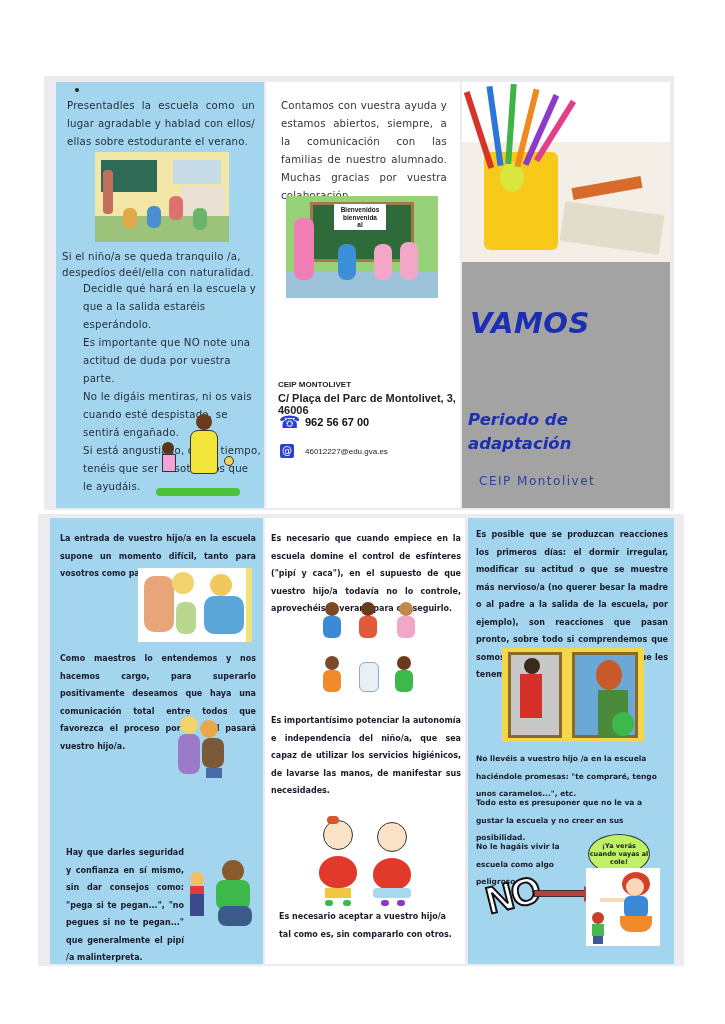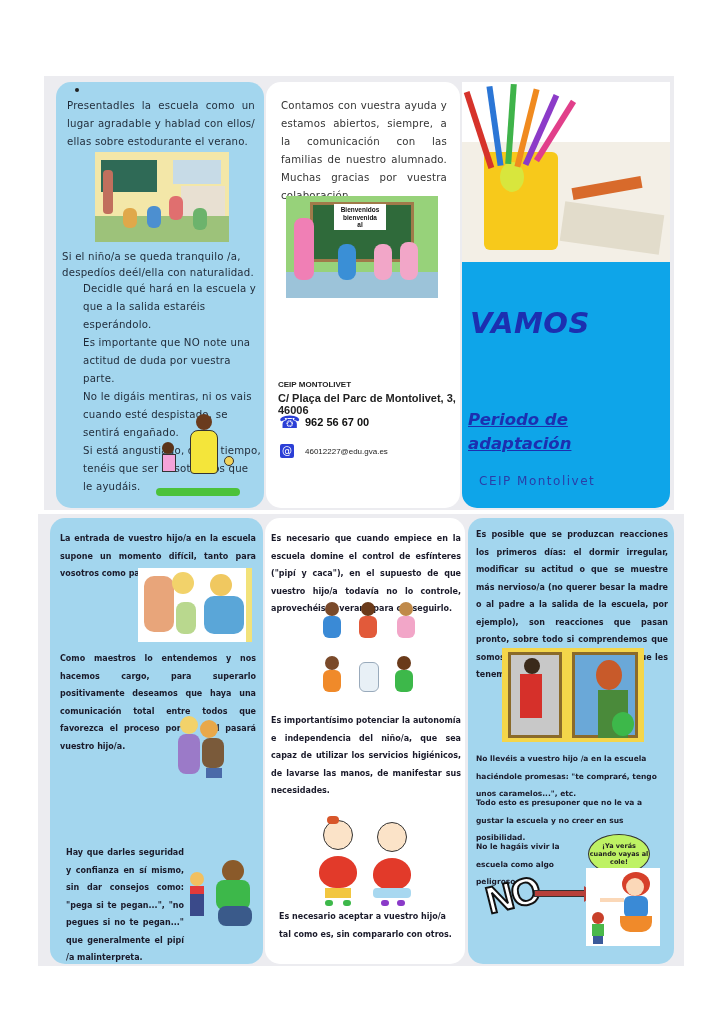--- a/index.html
+++ b/index.html
@@ -3,34 +3,34 @@
 <meta charset="utf-8">
 <style>
   * { box-sizing: border-box; margin: 0; padding: 0; }
   html, body { width: 725px; height: 1024px; background: #ffffff; overflow: hidden; }
   body { position: relative; font-family: "DejaVu Sans", sans-serif; }
 
   .sheet { position: absolute; background: #ececf0; }
   .sheet-top { left: 44px; top: 76px; width: 630px; height: 434px; }
   .sheet-bottom { left: 38px; top: 514px; width: 646px; height: 452px; }
 
-  .panel { position: absolute; border-radius: 15px; }
+  .panel { position: absolute; }
   .blue { background: #a3d6ee; }
   .white { background: #ffffff; }
 
   .txt { color: #1f2a38; }
   .t1 { font-size: 10.2px; line-height: 18px; letter-spacing: 0.2px; }
   .t2 { font-size: 8px; line-height: 17.5px; font-weight: bold; color: #1a1a2a; }
   .justify { text-align: justify; }
 
   .pic { position: absolute; overflow: hidden; }
   .bullet { position: absolute; width: 4px; height: 4px; border-radius: 50%; background: #222; }
 
   .title-big { position: absolute; color: #1c2fb0; font-style: italic; font-weight: 900; font-family: "DejaVu Sans", sans-serif; letter-spacing: 0.5px; }
-  .subtitle { position: absolute; color: #1c2fb0; font-style: italic; font-weight: bold; font-family: "DejaVu Sans", sans-serif; text-decoration: underline; }
+  .subtitle { position: absolute; color: #1c2fb0; font-style: italic; font-weight: bold; font-family: "DejaVu Sans", sans-serif; }
   .school { position: absolute; color: #2a3ea8; font-size: 12px; letter-spacing: 1.5px; }
 
   .contact-name { position: absolute; font-family: "Liberation Sans", sans-serif; font-weight: bold; font-size: 8px; color: #222; }
   .contact-addr { position: absolute; font-family: "Liberation Sans", sans-serif; font-weight: bold; font-size: 11px; color: #222; }
   .phone { position: absolute; font-family: "Liberation Sans", sans-serif; font-weight: bold; font-size: 11px; color: #111; }
   .email { position: absolute; font-family: "Liberation Sans", sans-serif; font-size: 8px; color: #222; }
   .icon-box { position: absolute; width: 14px; height: 14px; border-radius: 2px; background: #2b3fd6; color: #fff; font-size: 10px; line-height: 14px; text-align: center; }
   .phone-icon { position: absolute; font-size: 17px; color: #2b3fd6; line-height: 17px; }
 
   .no-text { position: absolute; font-family: "Liberation Sans", sans-serif; font-size: 38px; font-weight: bold; color: #fff; -webkit-text-stroke: 2px #111; transform: rotate(-14deg); letter-spacing: -2px; }
@@ -99,21 +99,21 @@
   <div class="contact-name" style="left:12px; top:298px;">CEIP MONTOLIVET</div>
   <div class="contact-addr" style="left:12px; top:310px;">C/ Plaça del Parc de Montolivet, 3, 46006</div>
 
   <div class="phone-icon" style="left:13px; top:332px;">☎</div>
   <div class="phone" style="left:39px; top:334px;">962 56 67 00</div>
 
   <div class="icon-box" style="left:14px; top:362px;">@</div>
   <div class="email" style="left:39px; top:365px;">46012227@edu.gva.es</div>
 </div>
 
-<div class="panel" style="left:462px; top:82px; width:208px; height:426px; background:#0ea5e9;">
+<div class="panel" style="left:462px; top:82px; width:208px; height:426px; background:#a3a3a3;">
   <div class="pic" style="left:0; top:0; width:208px; height:180px; background:#f3efe6;">
     <div style="position:absolute; left:0; top:0; width:208px; height:60px; background:#ffffff;"></div>
     <div style="position:absolute; left:22px; top:70px; width:74px; height:98px; background:#f7c91b; border-radius:6px;"></div>
     <div style="position:absolute; left:38px; top:80px; width:24px; height:30px; background:#d8e63d; border-radius:50%;"></div>
     <div style="position:absolute; left:14px; top:8px; width:6px; height:80px; background:#d6332b; transform:rotate(-18deg);"></div>
     <div style="position:absolute; left:30px; top:4px; width:6px; height:80px; background:#2b76d6; transform:rotate(-8deg);"></div>
     <div style="position:absolute; left:46px; top:2px; width:6px; height:80px; background:#3fb34a; transform:rotate(4deg);"></div>
     <div style="position:absolute; left:62px; top:6px; width:6px; height:80px; background:#f08a1f; transform:rotate(14deg);"></div>
     <div style="position:absolute; left:76px; top:10px; width:6px; height:76px; background:#8c3bc8; transform:rotate(24deg);"></div>
     <div style="position:absolute; left:90px; top:14px; width:6px; height:70px; background:#e13f8a; transform:rotate(32deg);"></div>

